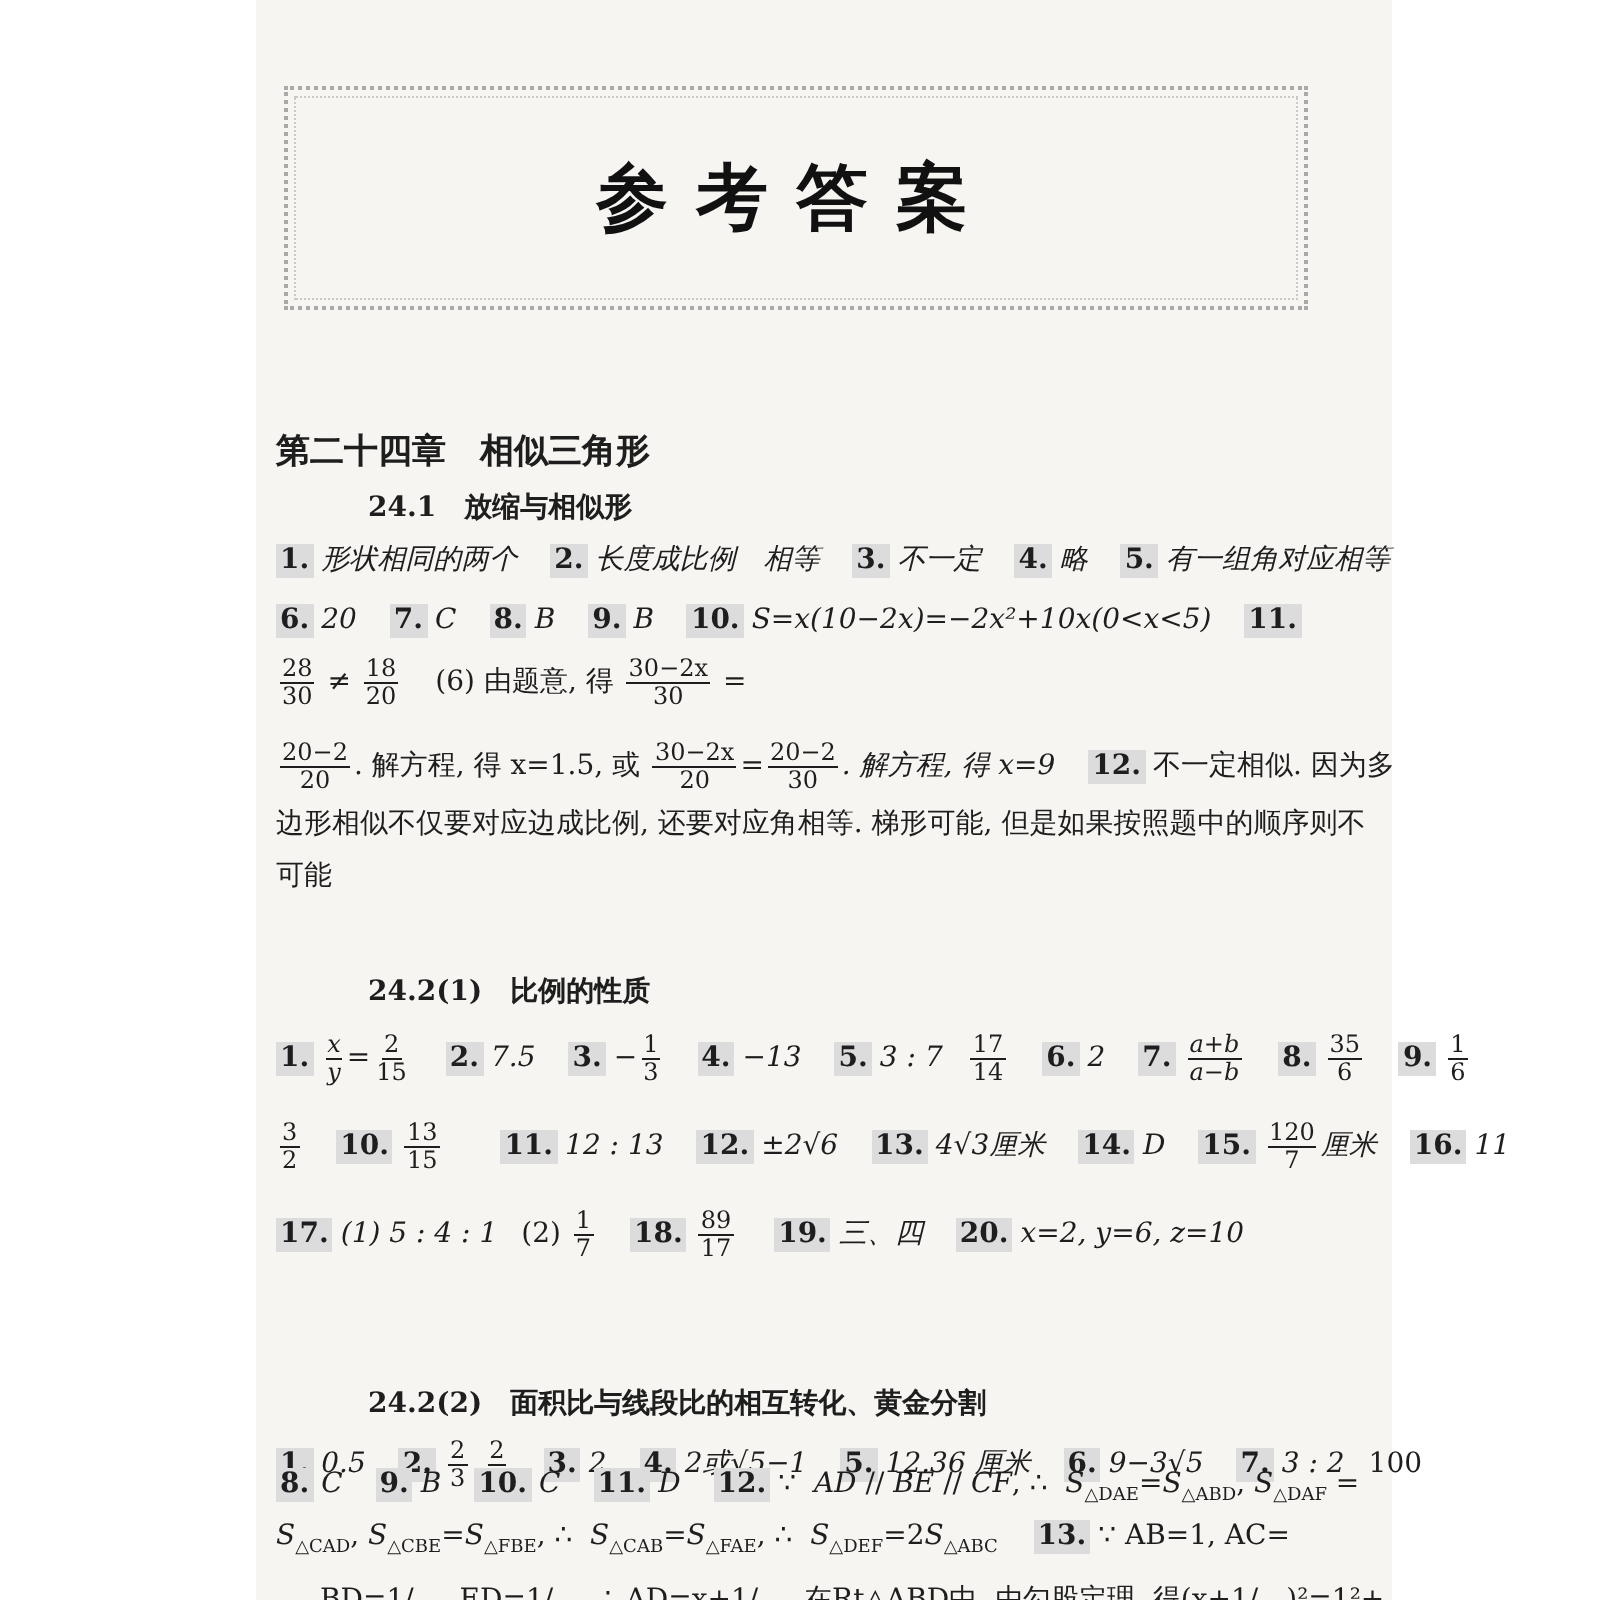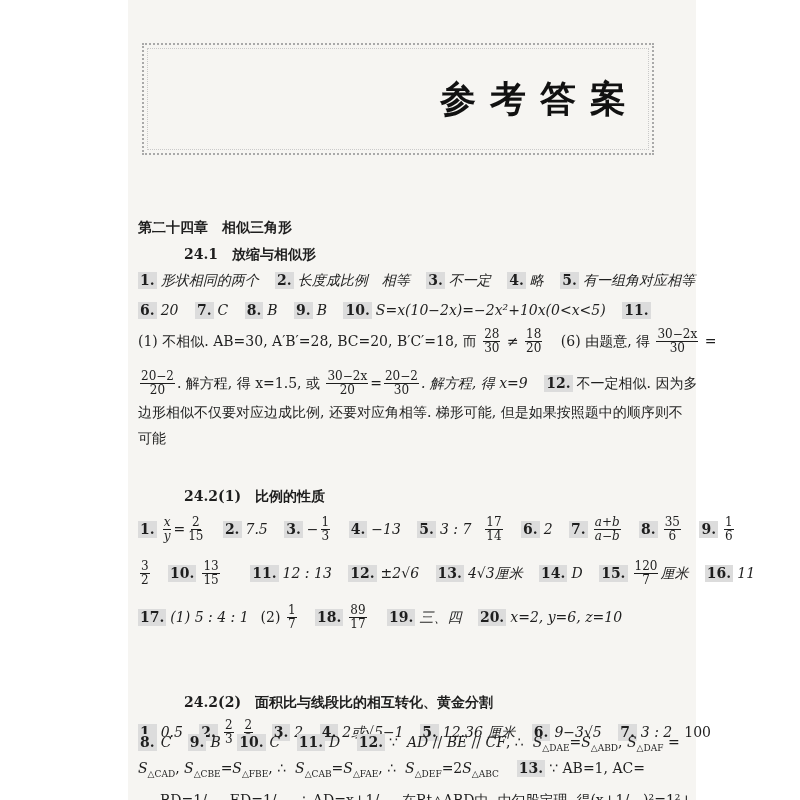--- a/index.html
+++ b/index.html
@@ -17,32 +17,32 @@
   .title-frame {
     position: absolute; left: 142px; top: 43px; width: 512px; height: 112px;
     border: 2px dotted #a9a9a9;
     box-sizing: border-box;
   }
   .title-frame::after {
     content: ""; position: absolute; inset: 3px;
     border: 1px dotted #c9c9c9;
   }
   .title-text {
-    position: absolute; left: 0; right: 12px; top: 30px;
-    text-align: right;
+    position: absolute; left: 0; right: 0; top: 30px;
+    text-align: center;
     font-family: "DejaVu Sans", sans-serif;
     font-weight: bold; font-size: 36px; letter-spacing: 14px;
     color: #111;
   }
   .line {
     position: absolute; left: 138px; width: 560px;
     font-size: 14px; white-space: nowrap; line-height: 20px;
   }
   .chapter {
-    font-family: Liberation Mono, monospace; font-weight: bold; font-size: 14px;
+    font-family: Liberation Mono, monospace; font-weight: bold; font-size: 17px;
   }
   .section {
     font-family: "DejaVu Sans", sans-serif; font-weight: bold; font-size: 14px; margin-left: 46px;
   }
   .section .sec-num { font-family: "DejaVu Serif", serif; margin-right: 14px; }
   .num {
     display: inline-block; font-weight: bold; background: #dcdcdc;
     padding: 0 2px; margin-right: 4px; line-height: 17px;
   }
   .ans { margin-right: 12px; font-style: italic; }
@@ -81,21 +81,20 @@
 <div class="line" style="top:300px">
   <span class="num">6.</span><span class="ans">20</span>
   <span class="num">7.</span><span class="ans">C</span>
   <span class="num">8.</span><span class="ans">B</span>
   <span class="num">9.</span><span class="ans">B</span>
   <span class="num">10.</span><span class="ans">S=x(10−2x)=−2x²+10x(0&lt;x&lt;5)</span>
   <span class="num">11.</span>
 </div>
 
 <div class="line" style="top:328px">
-  <span>(1) 不相似. AB=30, A′B′=28, BC=20, B′C′=18, 而</span>
   <span class="frac">
       <span class="top">28</span>
       <span class="bot">30</span>
     </span>
   <span>≠</span>
   <span class="frac" style="margin-right:14px">
       <span class="top">18</span>
       <span class="bot">20</span>
     </span>
   <span>(6) 由题意, 得</span>

